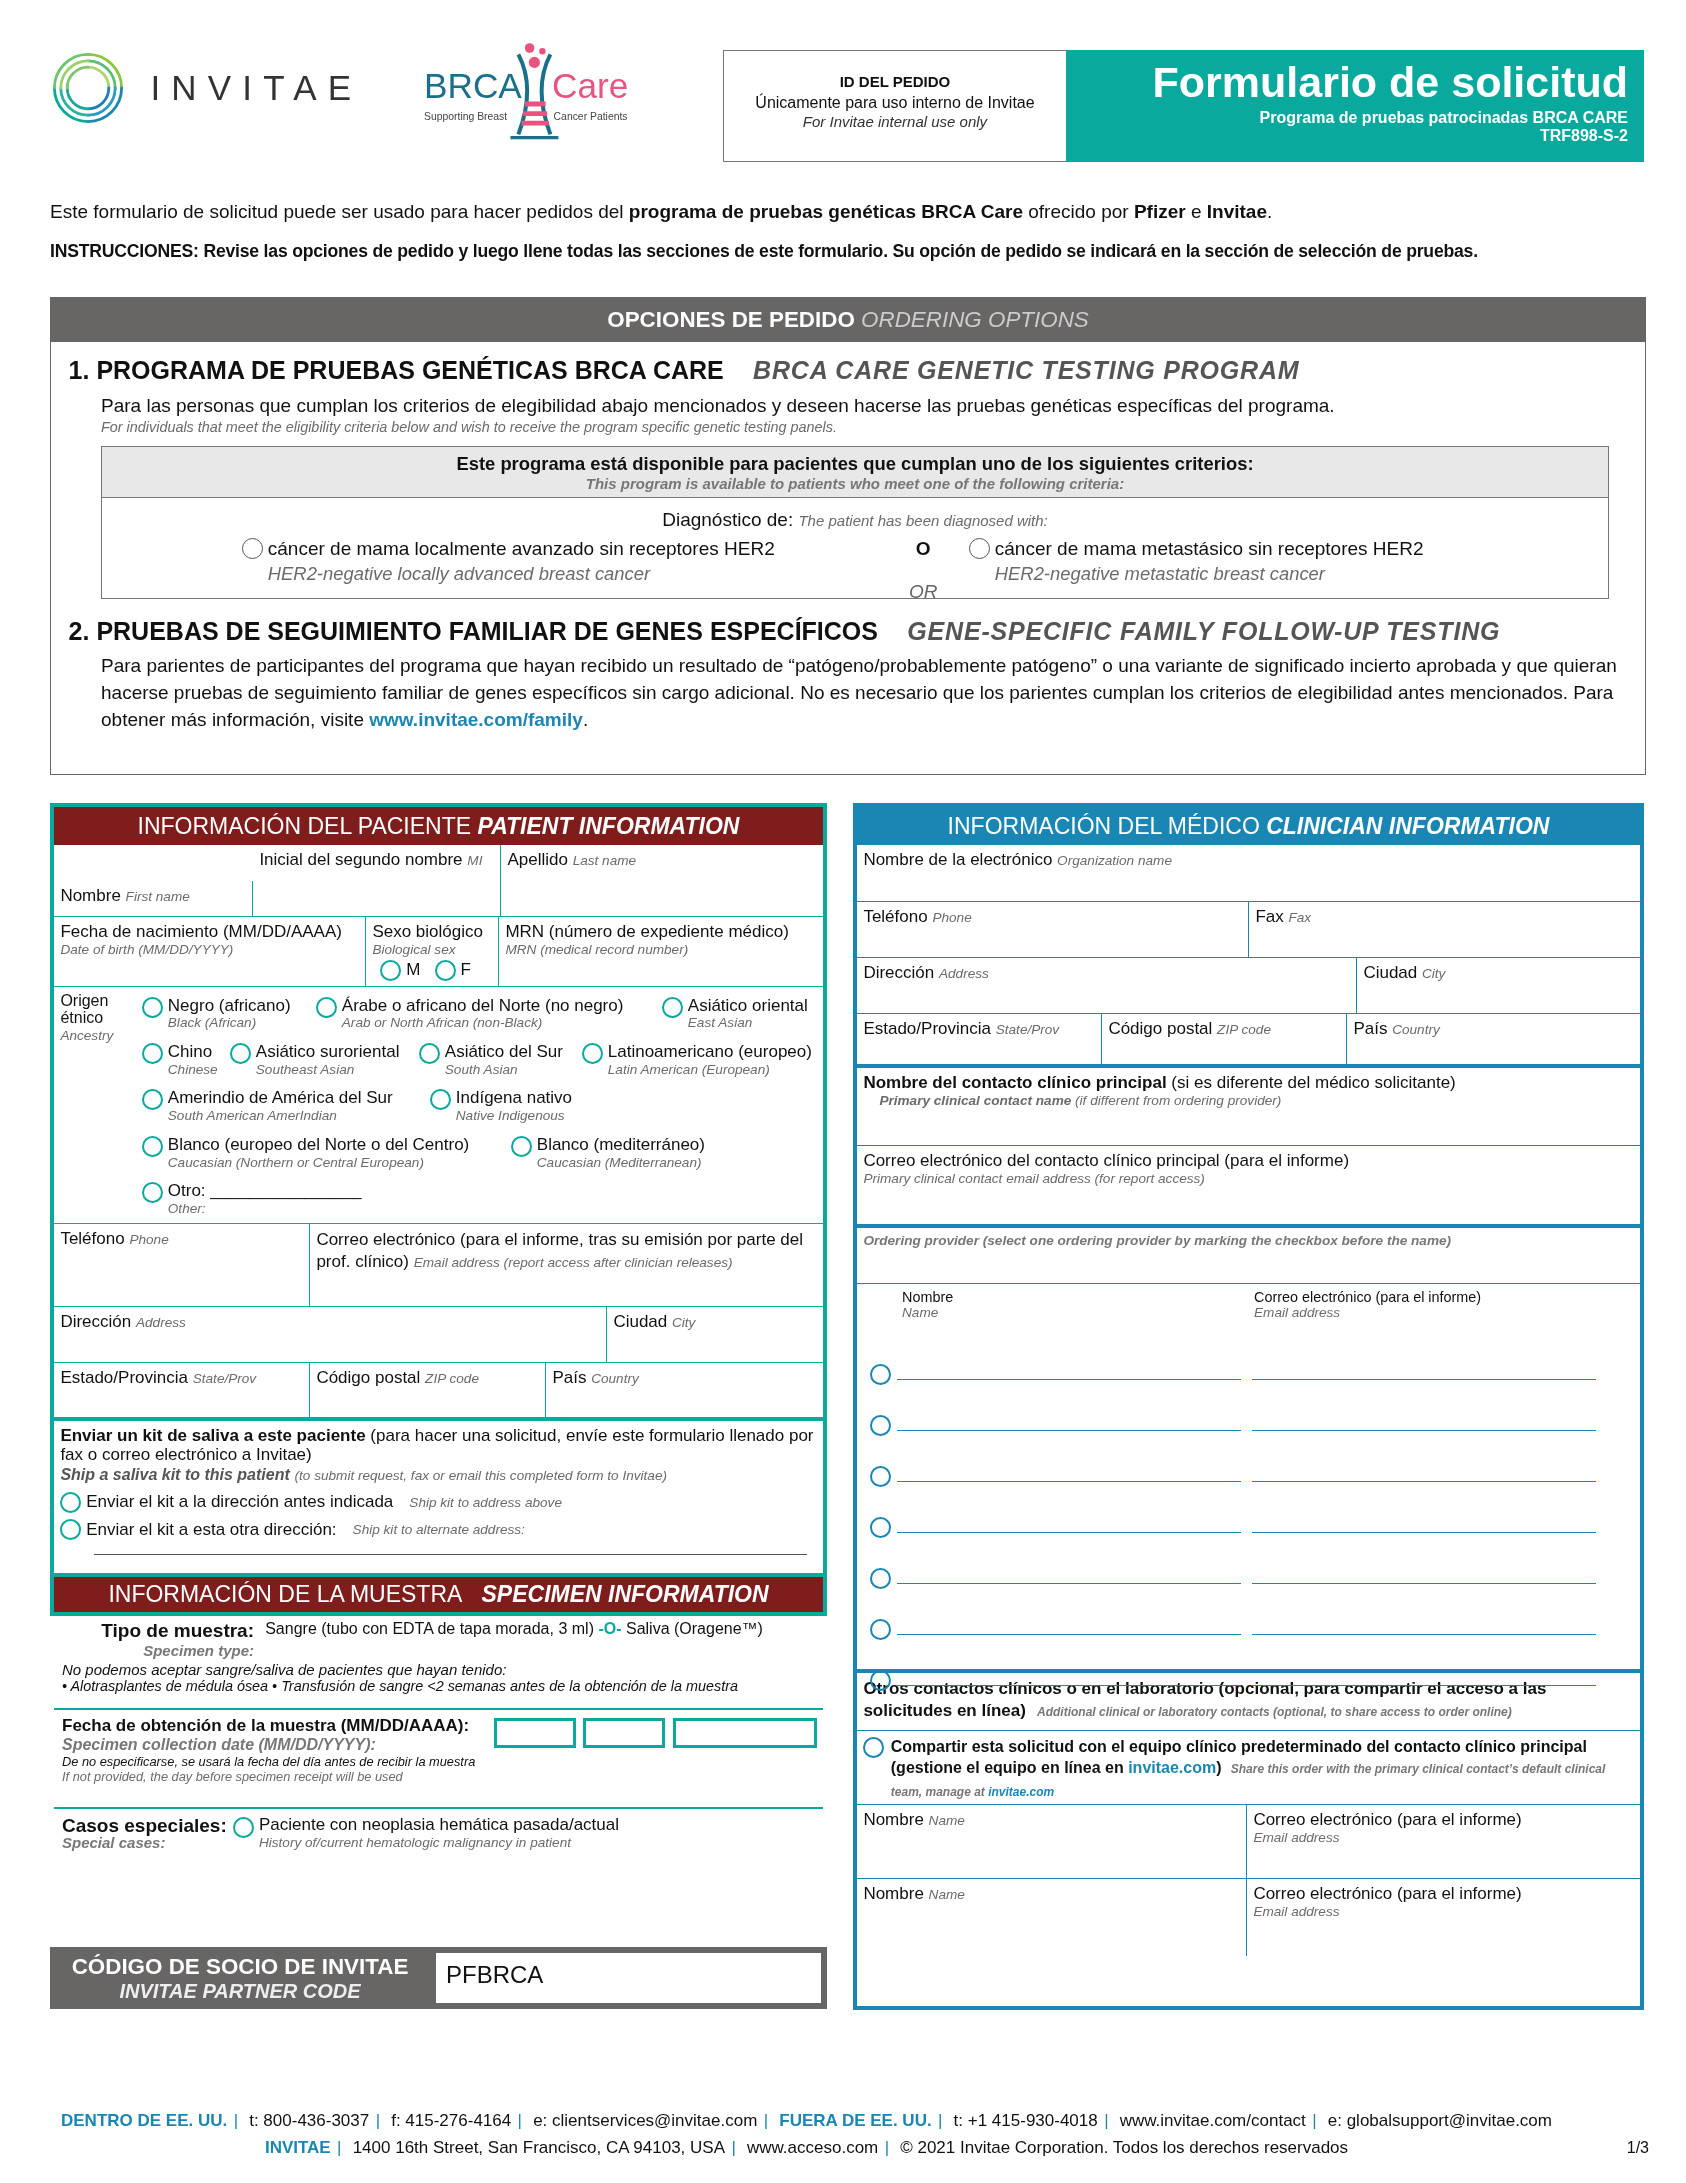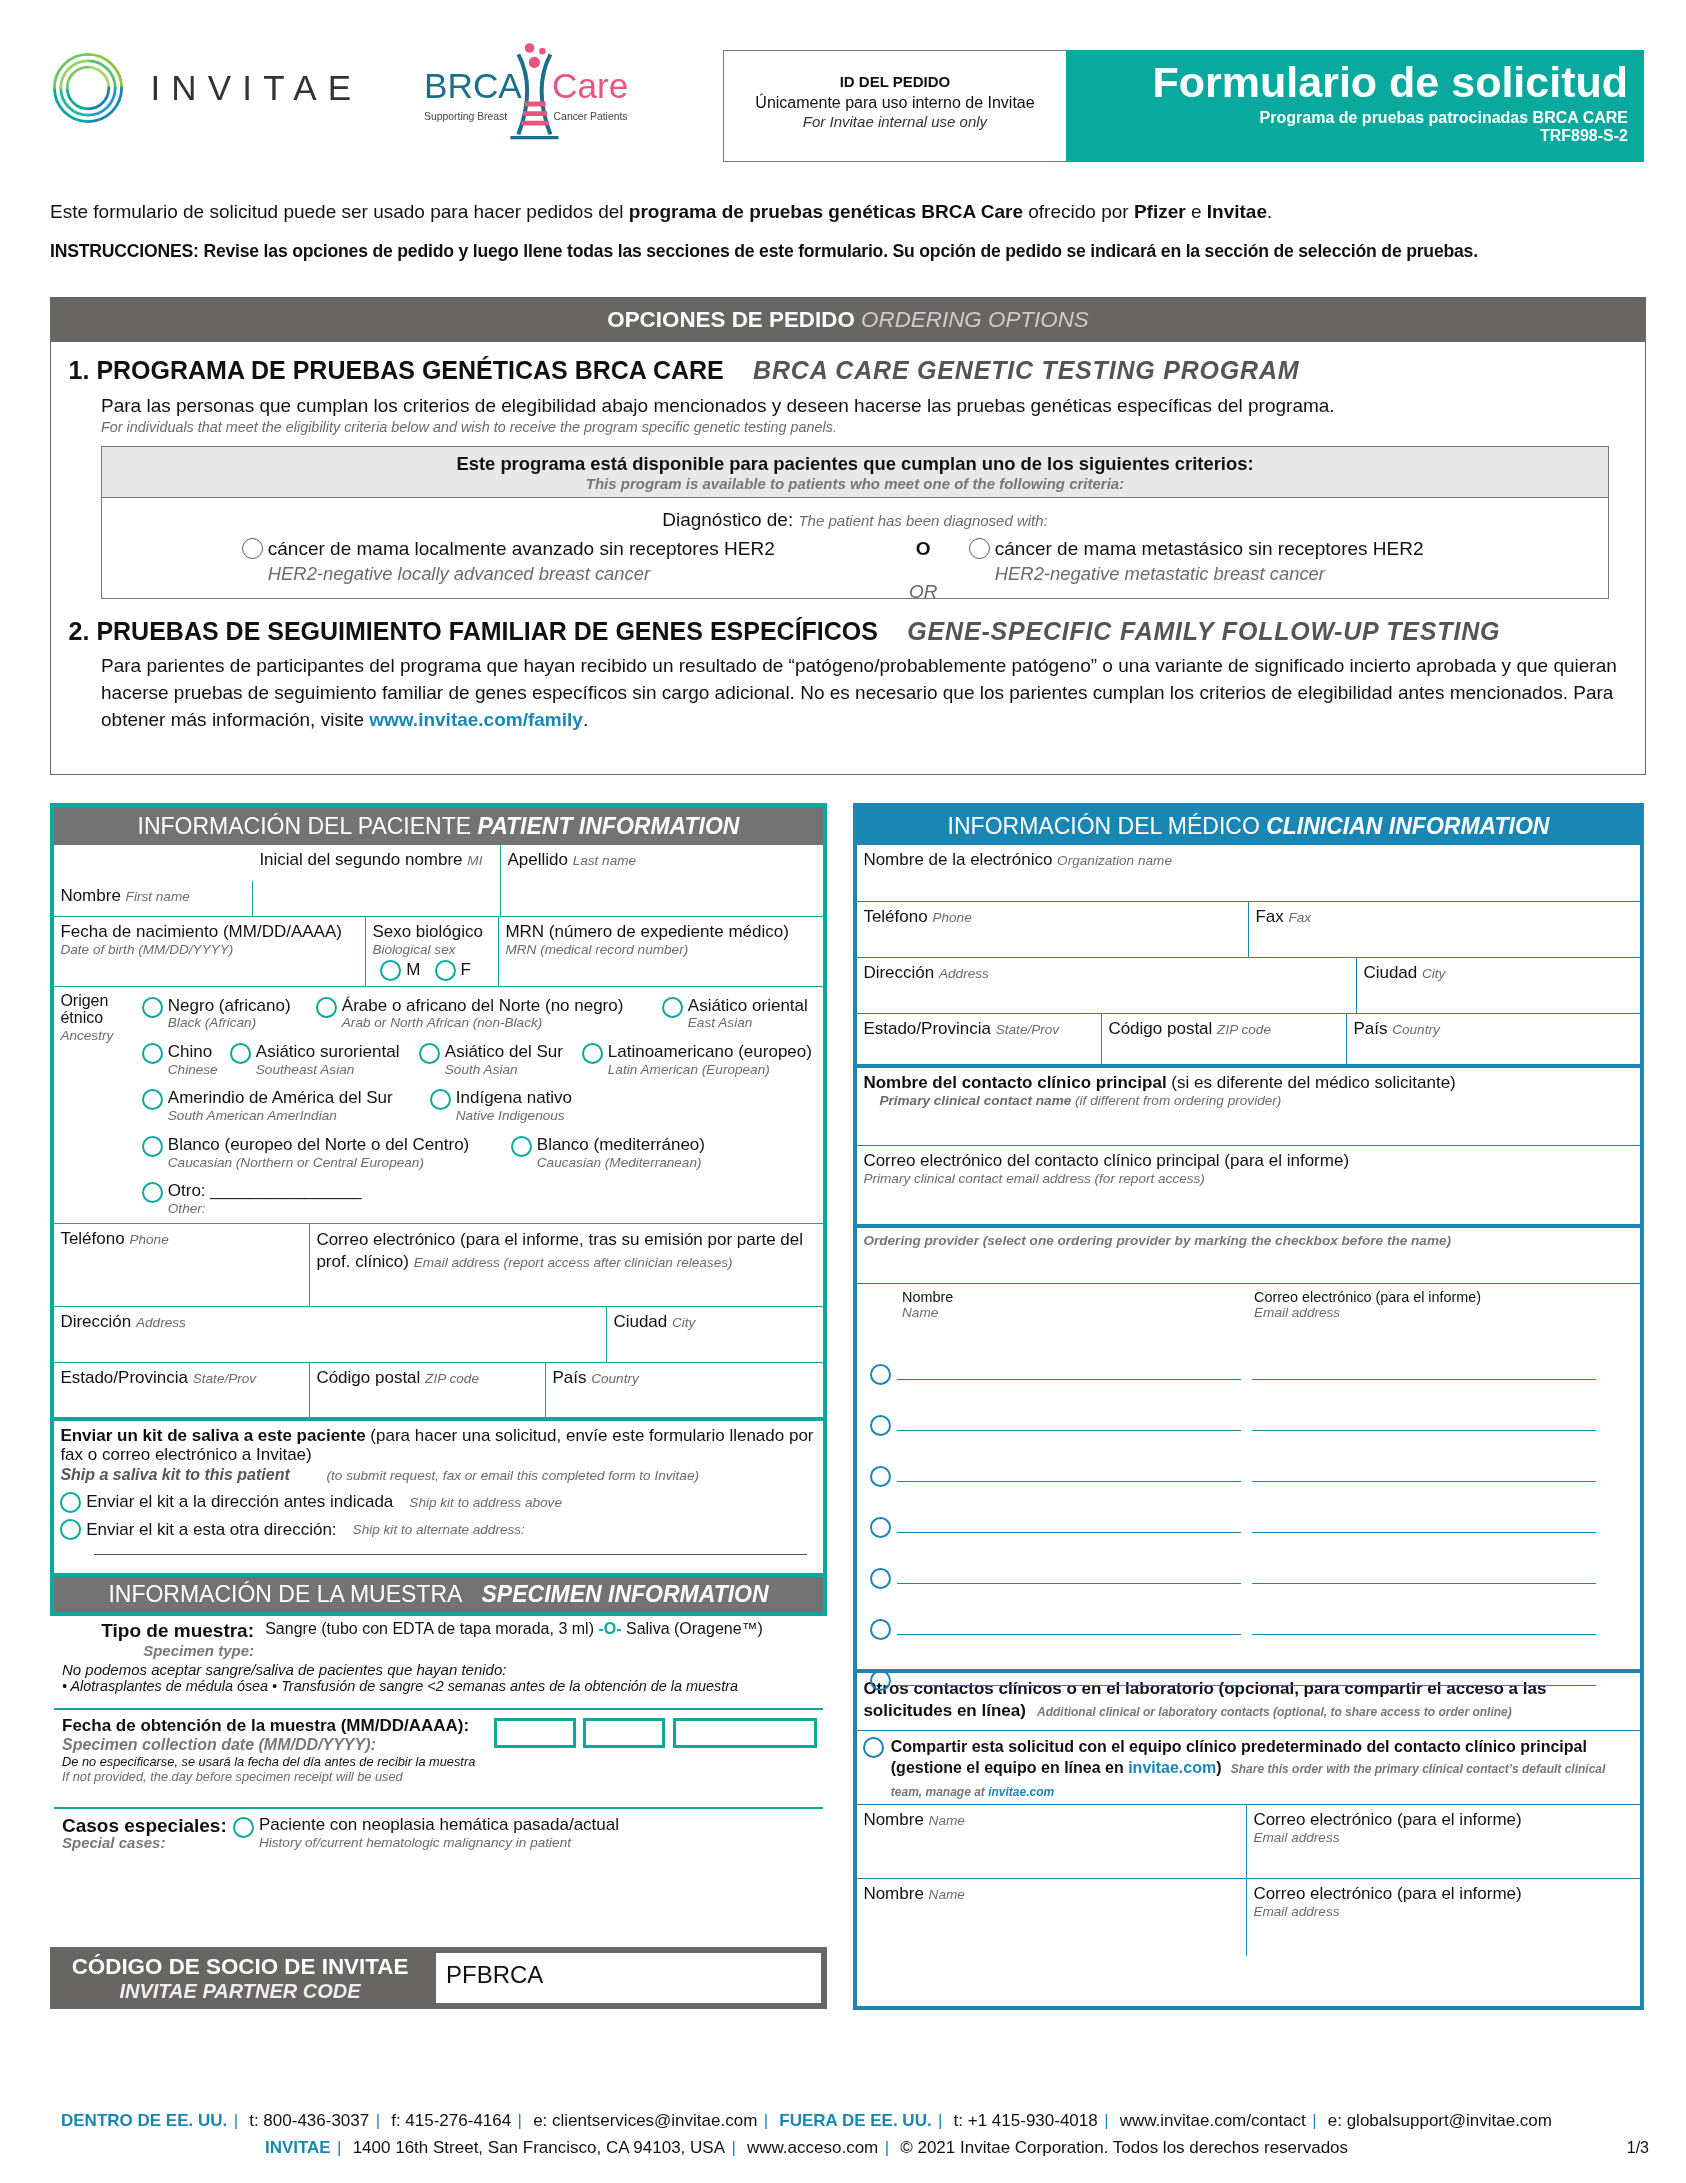--- a/index.html
+++ b/index.html
@@ -47,21 +47,21 @@
   .radio { display: inline-block; width: 21px; height: 21px; border: 2.4px solid #0aa99d; border-radius: 50%; vertical-align: middle; flex: none; }
   .radio.gray { border-color: #555; border-width: 1.6px; }
   .radio.blue { border-color: #1a86b4; }
   #crit-or { position: absolute; top: 40px; left: 807px; text-align: center; font-size: 19px; }
   #crit-or .a { font-weight: bold; }
   #crit-or .b2 { font-style: italic; color: #666; margin-top: 21px; }
   a.link { color: #1a86b4; text-decoration: none; font-weight: bold; }
 
   
   #patient { position: absolute; left: 50px; top: 803px; width: 777px; height: 813px; border: 4px solid #0aa99d; }
-  .sec-hdr-teal { height: 38px; background: #737373; color: #fff; text-align: center; font-size: 23px; line-height: 38px; }
+  .sec-hdr-teal { height: 38px; background: #7f1d1d; color: #fff; text-align: center; font-size: 23px; line-height: 38px; }
   .sec-hdr-teal .it { color: #fff; font-weight: bold; }
   .sec-hdr-blue { height: 38px; background: #1a86b4; color: #fff; text-align: center; font-size: 23px; line-height: 38px; }
   .sec-hdr-blue .it { color: #fff; font-weight: bold; }
   .row { display: flex; border-bottom: 1.6px solid #0aa99d; }
   .cell { border-right: 1.6px solid #0aa99d; padding: 4.8px 6.4px; font-size: 17px; position: relative; }
   .cell:last-child { border-right: none; }
   .cell .it { font-size: 13.6px; }
   .cell .en { display: block; font-style: italic; color: #6b6b6b; font-size: 13.6px; }
   #clinician .row { border-bottom-color: #1a86b4; }
   #clinician .cell { border-right-color: #1a86b4; }
@@ -338,21 +338,21 @@
     <div class="cell" style="width:236px;">
       <span>Código postal</span> <span class="it">ZIP code</span>
     </div>
     <div class="cell" style="flex:1;">
       <span>País</span> <span class="it">Country</span>
     </div>
   </div>
 
   <div class="kit">
     <div style="line-height:19px;"><b>Enviar un kit de saliva a este paciente</b><span> (para hacer una solicitud, envíe este formulario llenado por fax o correo electrónico a Invitae)</span></div>
-    <div style="margin-top:1.6px;"><b class="it" style="color:#555;font-size:16px;">Ship a saliva kit to this patient</b> <span class="it" style="font-size:13.6px;margin-left:32px;">(to submit request, fax or email this completed form to Invitae)</span></div>
+    <div style="margin-top:1.6px;"><b class="it" style="color:#555;font-size:16px;">Ship a saliva kit to this patient</b> <span class="it" style="font-size:13.6px;">(to submit request, fax or email this completed form to Invitae)</span></div>
     <div class="kit-opt">
       <span class="radio"></span>
       <span>Enviar el kit a la dirección antes indicada</span>
       <span class="it" style="font-size:13.6px;margin-left:16px;">Ship kit to address above</span>
     </div>
     <div class="kit-opt">
       <span class="radio"></span>
       <span>Enviar el kit a esta otra dirección:</span>
       <span class="it" style="font-size:13.6px;margin-left:16px;">Ship kit to alternate address:</span>
     </div>

